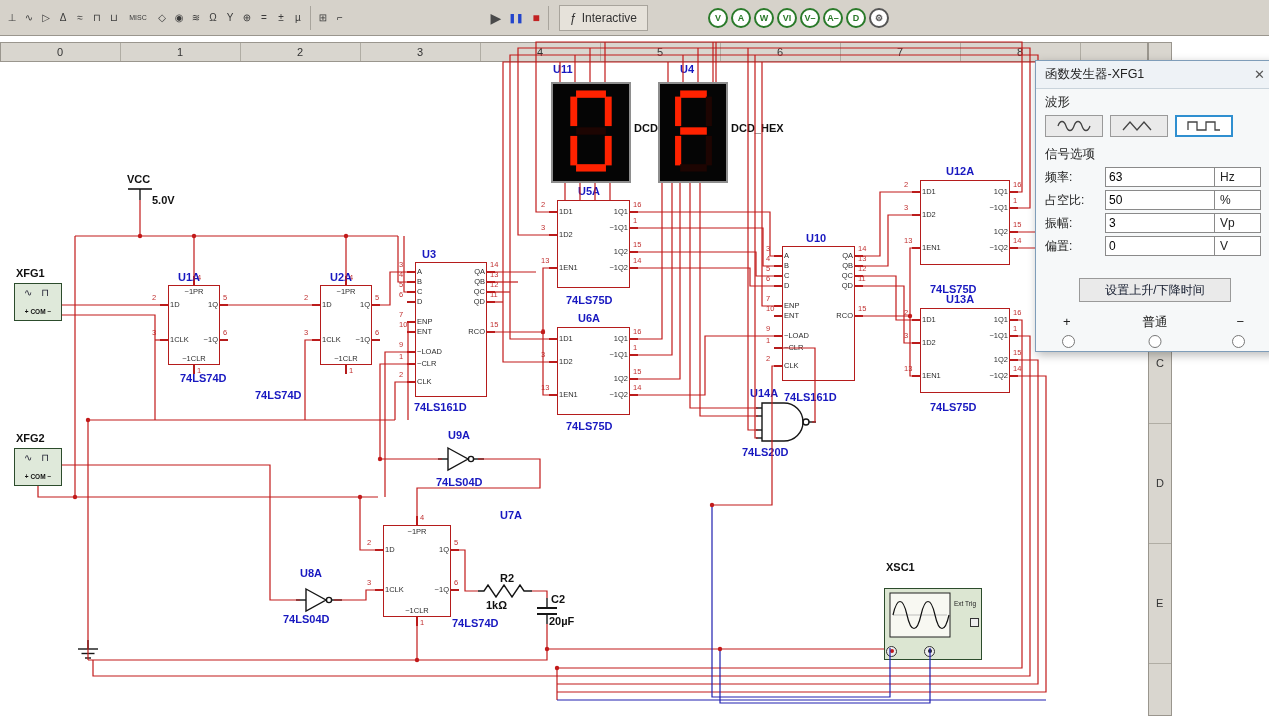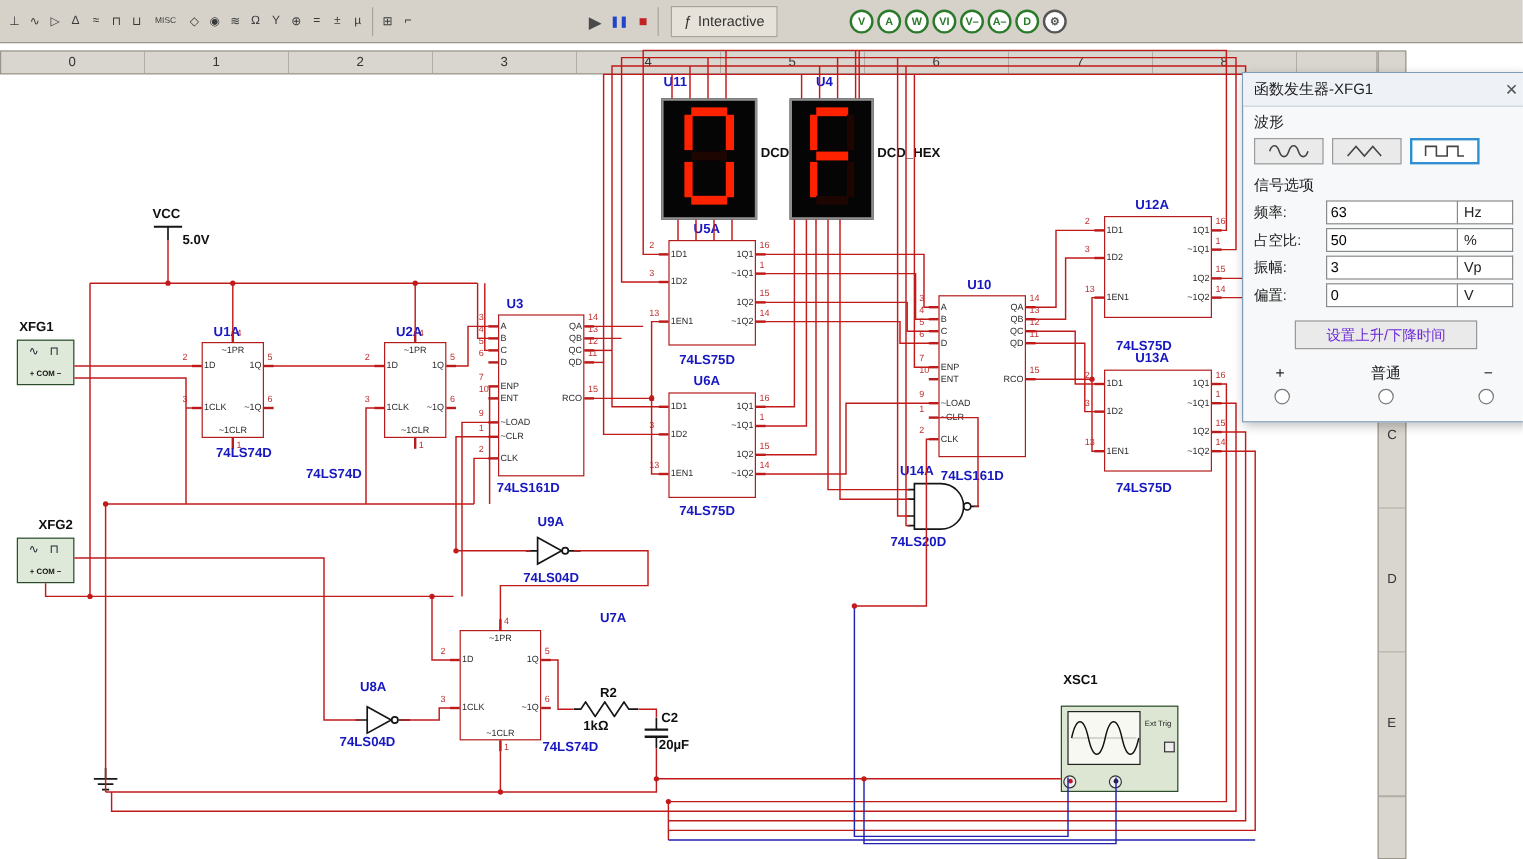--- a/index.html
+++ b/index.html
@@ -61,22 +61,22 @@
   .dlg-sec{padding:5px 9px 2px;font-size:12.5px}
   .wave-row{display:flex;gap:7px;padding:2px 9px 4px}
   .wave-btn{width:58px;height:22px;background:#eaeaea;border:1px solid #9a9a9a;display:flex;
             align-items:center;justify-content:center;padding:0}
   .wave-btn.selected{border:2px solid #2f8fd0;background:#fff}
   .fld{display:grid;grid-template-columns:60px 110px 46px;align-items:center;padding:2px 9px 1px}
   .fld label{font-size:12px}
   .fld input{height:18px;border:1px solid #8a8a8a;font-size:12px;padding:0 3px;font-family:inherit;background:#fff}
   .fld .unit{height:20px;border:1px solid #8a8a8a;border-left:0;display:flex;align-items:center;
              padding:0 5px;background:#fff;font-size:12px;box-sizing:border-box}
-  .rise-btn{display:block;margin:10px auto 0;width:152px;height:24px;background:#eaeaea;
-            border:1px solid #9a9a9a;font-size:12px;font-family:inherit;color:#6d28d9}
+  .rise-btn{display:block;margin:21px auto 0;width:152px;height:24px;background:#eaeaea;
+            border:1px solid #9a9a9a;font-size:12px;font-family:inherit;color:#0f172a}
   .term-row{position:relative;margin-top:12px;height:52px;font-size:13px}
   .t-plus{position:absolute;left:27px;top:0}
   .t-com{position:absolute;left:50%;transform:translateX(-50%);top:0;font-size:12.5px}
   .t-minus{position:absolute;right:30px;top:0}
   .radio{position:absolute;top:21px;width:11px;height:11px;border:1px solid #777;border-radius:50%;background:#fff}
   .radio.r1{left:26px}.radio.r2{left:50%;transform:translateX(-50%)}.radio.r3{right:29px}
 </style>
 </head>
 <body>
 
@@ -472,21 +472,21 @@
         <line x1="3.5" y1="13.5" x2="16.5" y2="13.5" fill="none" stroke="#161616" stroke-width="1.4"></line>
         <line x1="7" y1="18" x2="13" y2="18" fill="none" stroke="#161616" stroke-width="1.4"></line>
       </svg></div>
     <div class="fgen" style="left: 14px; top: 283px; width: 48px; height: 38px;"></div>
     <div class="fgen-waves" style="left: 14px; top: 287px; width: 48px;">∿ ⊓</div>
     <div class="fgen-terms" style="left: 14px; top: 308px; width: 48px;">+  COM  −</div>
     <div class="lb-black" style="left: 16px; top: 267px;">XFG1</div>
     <div class="fgen" style="left: 14px; top: 448px; width: 48px; height: 38px;"></div>
     <div class="fgen-waves" style="left: 14px; top: 452px; width: 48px;">∿ ⊓</div>
     <div class="fgen-terms" style="left: 14px; top: 473px; width: 48px;">+  COM  −</div>
-    <div class="lb-black" style="left: 32px; top: 432px;">XFG2</div>
+    <div class="lb-black" style="left: 16px; top: 432px;">XFG2</div>
     <div class="scope" style="left: 884px; top: 588px; width: 98px; height: 72px;"></div>
     <div class="svgc" style="left: 889px; top: 592px; width: 62px; height: 46px;"><svg width="62" height="46" viewBox="0 0 62 46">
         <rect x="1" y="1" width="60" height="44" fill="#f8f8f2" stroke="#222"></rect>
         <line x1="4" y1="23" x2="58" y2="23" stroke="#999" stroke-width="0.6"></line>
         <path d="M4,23 C8,5 14,5 18,23 S28,41 32,23 S42,5 46,23 S56,41 60,23" fill="none" stroke="#111" stroke-width="1.2"></path>
       </svg></div>
     <div class="scope-ext" style="left: 954px; top: 600px; width: 26px;">Ext Trig</div>
     <div class="scope-ext" style="left: 970px; top: 618px; width: 7px; height: 7px; border: 1.3px solid rgb(51, 51, 51); background: rgb(238, 238, 238);"></div>
     <div class="scope-term" style="left: 886px; top: 646px;">
       <i style="background:#c21a1a"></i>

